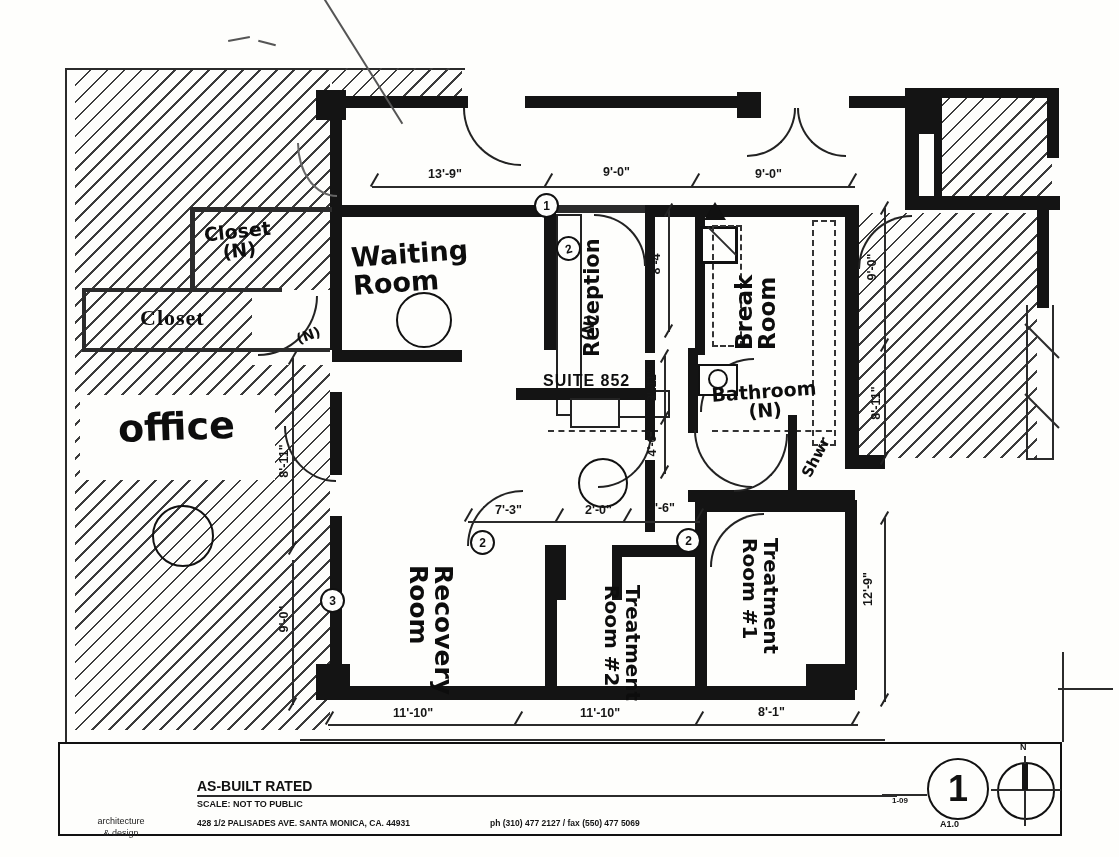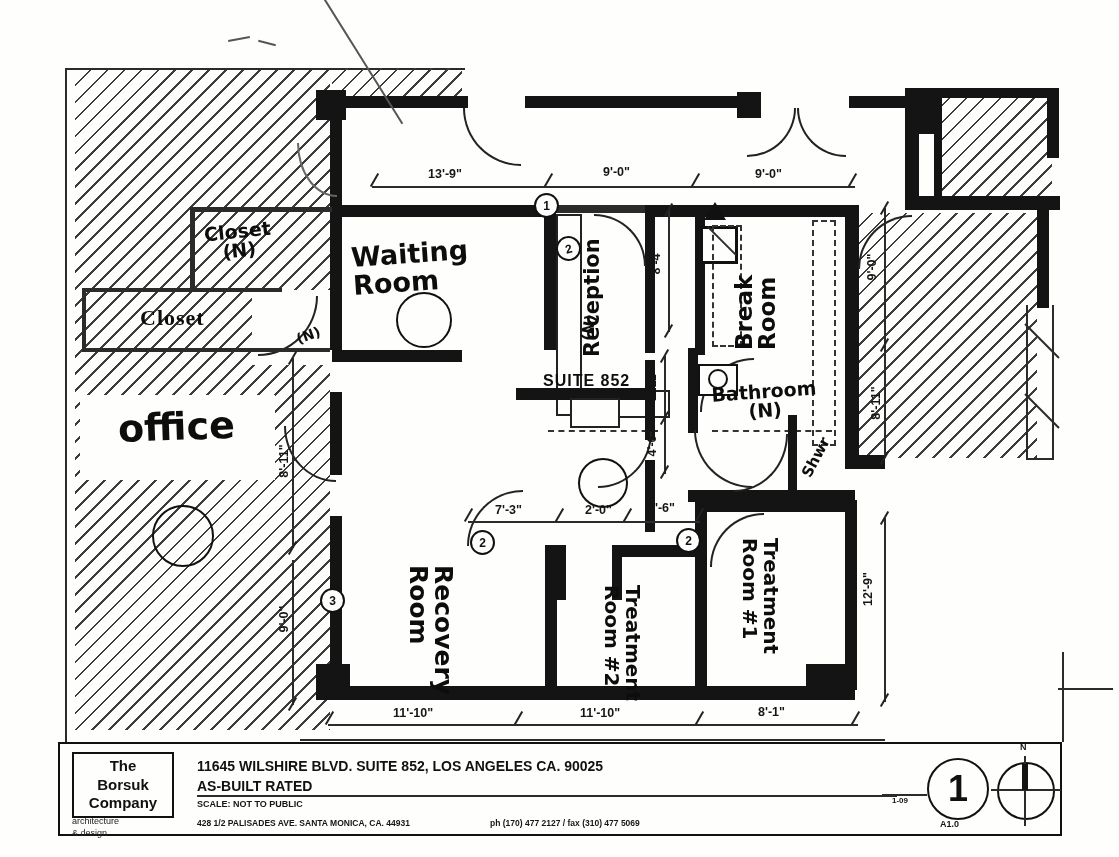--- a/index.html
+++ b/index.html
@@ -218,34 +218,28 @@
   <div class="dim" style="left:648px;top:501px;">4'-6"</div>
 
   <div class="tag" style="left:534px;top:193px;">1</div>
   <div class="tag" style="left:556px;top:236px;transform:rotate(-15deg);">2</div>
   <div class="tag" style="left:470px;top:530px;">2</div>
   <div class="tag" style="left:676px;top:528px;">2</div>
   <div class="tag" style="left:320px;top:588px;">3</div>
   <div class="hand" style="left:296px;top:328px;font-size:14px;transform:rotate(-20deg);">(N)</div>
 
   <div style="position:absolute;left:58px;top:742px;width:1000px;height:90px;border:2.5px solid #111;background:#fefefc;">
-    <div style="position:absolute;left:12px;top:8px;width:98px;height:62px;border:2.5px solid #111;display:flex;align-items:center;justify-content:center;">
-      <div style="font-size:15px;font-weight:bold;text-align:center;white-space:pre-line;line-height:1.25;">The
-Borsuk
-Company</div>
-    </div>
-    <div style="position:absolute;left:12px;top:72px;width:98px;font-size:9px;white-space:pre-line;line-height:1.3;color:#222;">architecture
+    <div style="position:absolute;left:12px;top:72px;width:98px;font-size:9px;text-align:center;white-space:pre-line;line-height:1.3;color:#222;">architecture
 &amp; design</div>
 
-    <div style="position:absolute;left:137px;top:14px;font-size:14px;font-weight:bold;white-space:nowrap;">11645 WILSHIRE BLVD. SUITE 852, LOS ANGELES CA. 90025</div>
     <div style="position:absolute;left:137px;top:34px;font-size:14px;font-weight:bold;white-space:nowrap;">AS-BUILT RATED</div>
     <div class="tl" style="left:137px;top:51px;width:700px;height:2px;"></div>
     <div class="tb-small" style="left:137px;top:55px;">SCALE: NOT TO PUBLIC</div>
     <div class="tb-small" style="left:137px;top:74px;font-size:8.5px;">428 1/2 PALISADES AVE. SANTA MONICA, CA. 44931</div>
-    <div class="tb-small" style="left:430px;top:74px;font-size:8.5px;">ph (170) 477 2127 / fax (310) 477 5069</div>
+    <div class="tb-small" style="left:430px;top:74px;font-size:8.5px;">ph (310) 477 2127 / fax (550) 477 5069</div>
 
     <div class="tl" style="left:822px;top:50px;width:45px;height:2px;"></div>
     <div class="tb-small" style="left:832px;top:52px;font-size:8px;">1-09</div>
     <div style="position:absolute;left:867px;top:14px;width:58px;height:58px;border:2.5px solid #111;border-radius:50%;display:flex;align-items:center;justify-content:center;">
       <div style="font-size:36px;font-weight:bold;">1</div>
     </div>
     <div class="tb-small" style="left:880px;top:75px;">A1.0</div>
 
     <div style="position:absolute;left:937px;top:18px;width:54px;height:54px;border:2.5px solid #111;border-radius:50%;">
       <div class="tl" style="left:-8px;top:25px;width:70px;height:2px;"></div>

